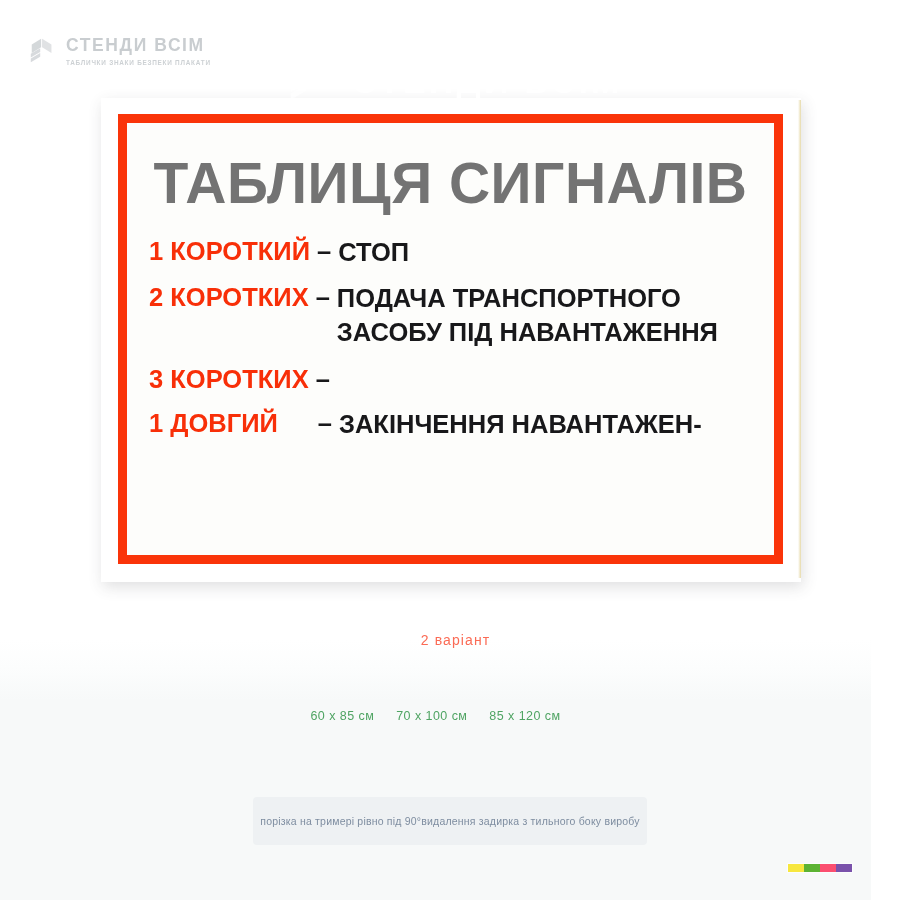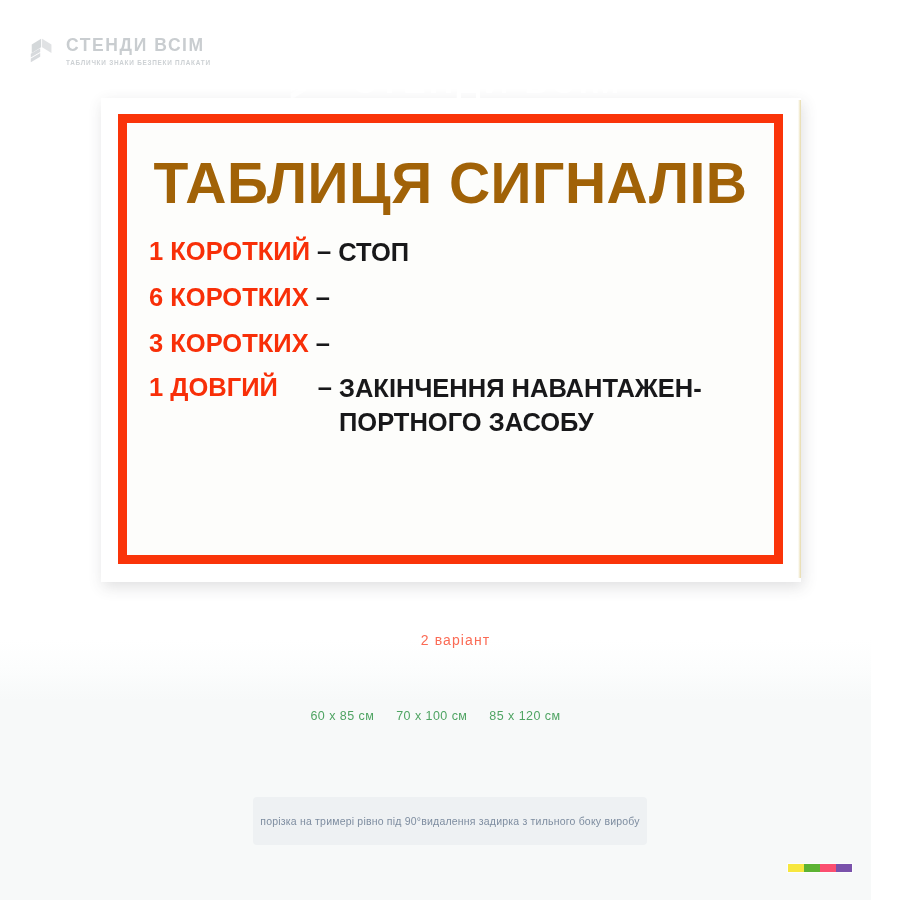--- a/index.html
+++ b/index.html
@@ -112,21 +112,21 @@
 
   
   #sign-title {
     position: absolute;
     left: 0; right: 0;
     top: 30px;
     text-align: center;
     font-size: 57px;
     font-weight: 700;
     letter-spacing: 0.5px;
-    color: #a16207;
+    color: #737373;
     line-height: 60px;
     white-space: nowrap;
   }
 
   
   #rows {
     position: absolute;
     left: 22px;
     right: 10px;
     top: 112px;
@@ -275,35 +275,38 @@
 
             <div class="row r1">
               <span class="row-code">1 КОРОТКИЙ</span>
               <span class="row-dash">–</span>
               <span class="row-desc">
                 <span class="ln">СТОП</span>
               </span>
             </div>
 
             <div class="row r2">
-              <span class="row-code">6 КОРОТКИХ</span>
+              <span class="row-code">2 КОРОТКИХ</span>
               <span class="row-dash">–</span>
+              <span class="row-desc">
+                <span class="ln">ПОДАЧА  ТРАНСПОРТНОГО</span>
+                <span class="ln">ЗАСОБУ ПІД НАВАНТАЖЕННЯ</span>
+              </span>
             </div>
 
             <div class="row r3">
               <span class="row-code">3 КОРОТКИХ</span>
               <span class="row-dash">–</span>
             </div>
 
             <div class="row r4">
               <span class="row-code">1 ДОВГИЙ</span>
               <span class="row-dash">–</span>
               <span class="row-desc">
                 <span class="ln">ЗАКІНЧЕННЯ НАВАНТАЖЕН-</span>
-                <span class="ln">ПОРТНОГО ЗАСОБУ</span>
               </span>
             </div>
 
           </div>
         </div>
       </div>
     </div>
   </div>
 
   <div id="variant-caption">2  варіант</div>

